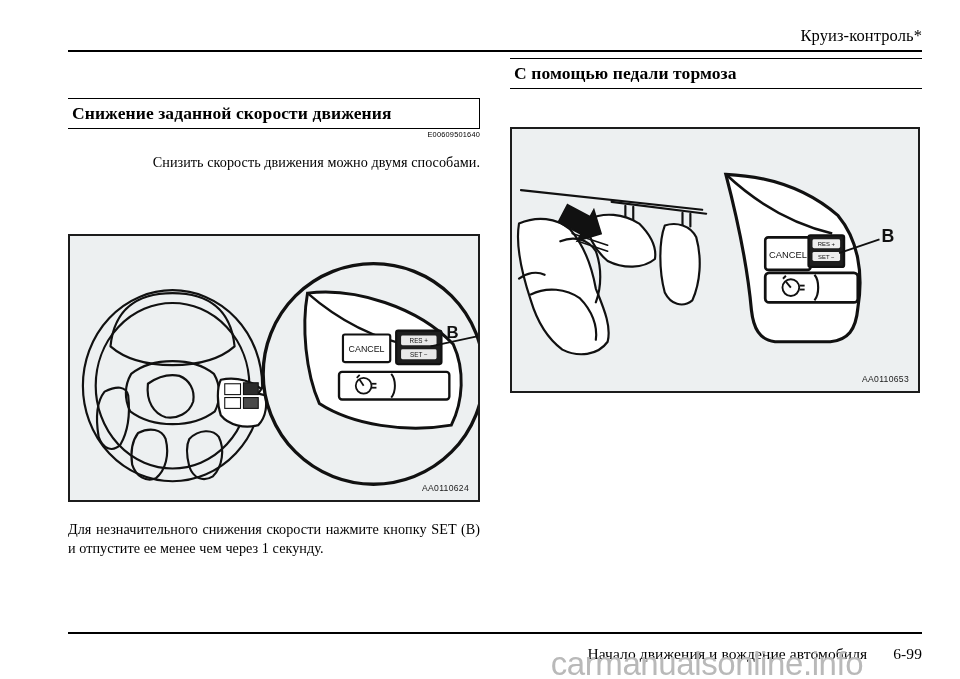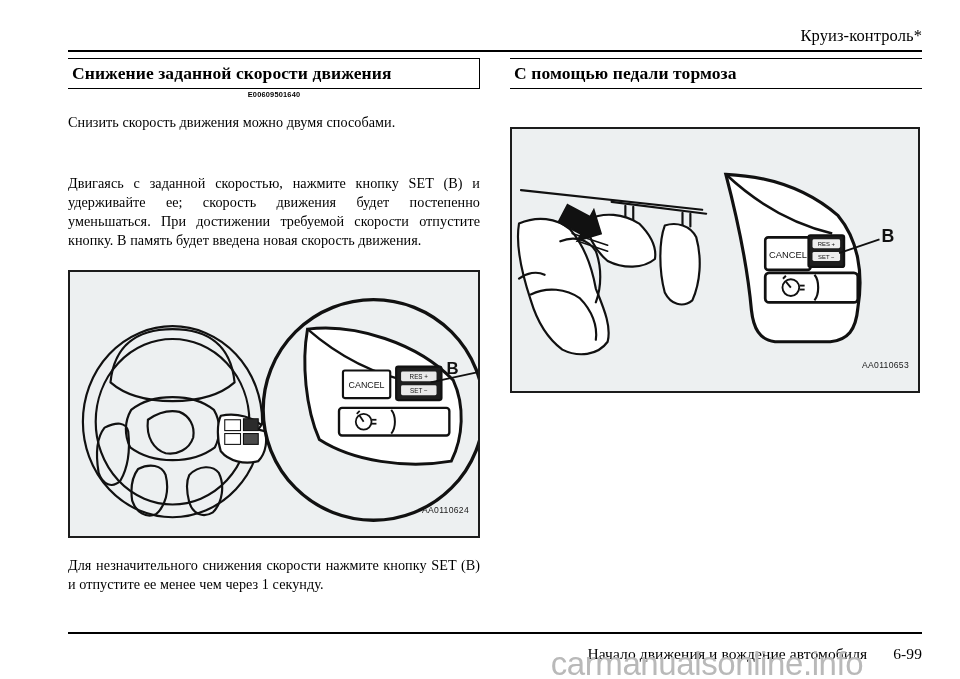--- a/index.html
+++ b/index.html
@@ -39,86 +39,85 @@
     height: 1.6px;
     background: #000000;
   }
 
   
   .column {
     position: absolute;
     top: 58px;
     width: 412px;
   }
-  #col-left  { left: 68px; }
+  #col-left  { left: 68px; margin-top: 40px; }
   #col-right { left: 510px; }
 
   
   .sec-head {
     position: relative;
     border-top: 1.6px solid #000;
     border-bottom: 1.6px solid #000;
     border-right: 1.6px solid #000;
     padding: 4px 0 5px 4px;
     font-weight: bold;
     font-size: 17.5px;
     line-height: 1.15;
     letter-spacing: 0.1px;
   }
   .sec-head.no-box {
     border-right: none;
     font-family: Liberation Serif, serif;
   }
   .ref-code {
-    text-align: center;
+    text-align: right;
     font-size: 7.4px;
     letter-spacing: 0.2px;
     margin-top: 1px;
     font-family: "Liberation Sans", sans-serif;
     color: #000;
-    font-weight: bold;
   }
 
   
   .sub-head {
     border-bottom: 1.4px solid #000;
     padding-bottom: 3px;
     font-weight: bold;
     font-size: 16px;
     letter-spacing: 0.1px;
   }
 
   
   .para {
     font-size: 14.2px;
     line-height: 1.335;
     text-align: justify;
     text-justify: inter-word;
     letter-spacing: 0.05px;
   }
-  .para.left-align { text-align: left; }
+  .para.left-align { text-align: right; }
   .sp-14 { height: 14px; }
   .sp-16 { height: 16px; }
   .sp-18 { height: 18px; }
   .sp-20 { height: 20px; }
   .sp-22 { height: 22px; }
   .sp-24 { height: 24px; }
 
   
   .figure {
     position: relative;
     background: #edf0f1;
     border: 2.2px solid #1c1c1c;
     box-sizing: border-box;
   }
   .figure svg { display: block; width: 100%; height: 100%; }
   .fig-code {
     position: absolute;
     right: 9px;
-    bottom: 21px;
+    bottom: 7px;
     font-size: 8.6px;
     font-family: "Liberation Sans", sans-serif;
     letter-spacing: 0.3px;
     color: #1a1a1a;
   }
 
   
   #chapter-tab {
     position: absolute;
     right: 0;
@@ -192,21 +191,20 @@
 
     <div class="sp-14"></div>
 
     <div class="para left-align">Снизить скорость движения можно двумя способами.</div>
 
     <div class="sp-24"></div>
 
 
     <div class="sp-18"></div>
 
-    <div class="para">Двигаясь с заданной скоростью, нажмите кнопку SET (B) и удерживайте ее; скорость движения будет постепенно уменьшаться. При достижении требуемой скорости отпустите кнопку. В память будет введена новая скорость движения.</div>
 
     <div class="sp-20"></div>
 
     <div class="figure" style="width:412px;height:268px;">
       <svg viewBox="0 0 412 268" xmlns="http://www.w3.org/2000/svg">
         <g fill="none" stroke="#111" stroke-width="2.2" stroke-linejoin="round" stroke-linecap="round">
 
           <ellipse cx="103" cy="152" rx="91" ry="97"></ellipse>
           <ellipse cx="103" cy="152" rx="78" ry="84"></ellipse>
 

